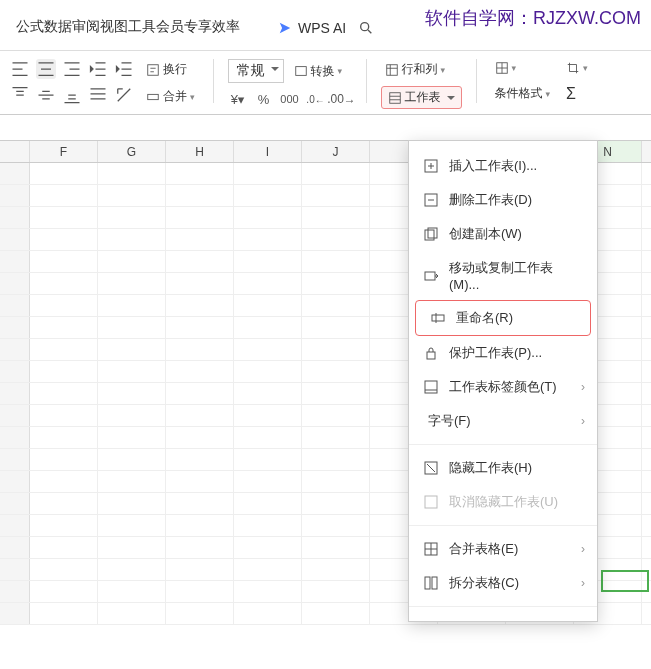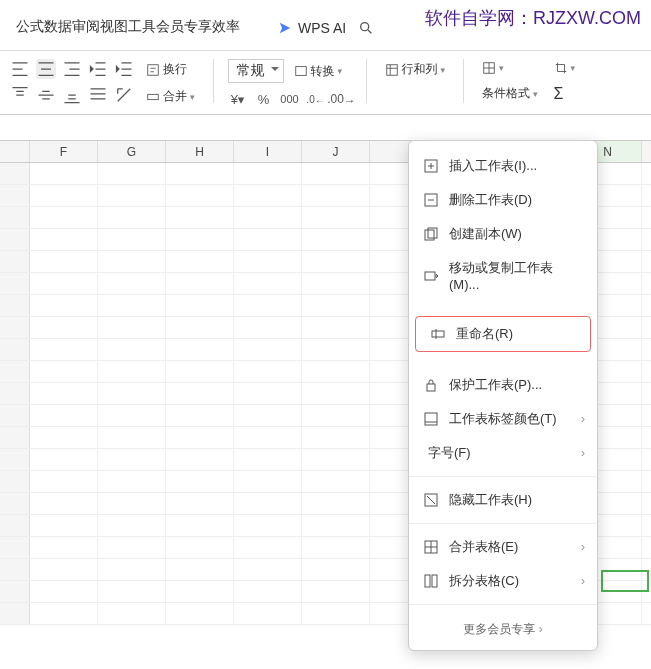--- a/index.html
+++ b/index.html
@@ -22,23 +22,23 @@
 .active-btn .car{display:inline-block;width:0;height:0;border:4px solid transparent;border-top-color:#666;margin-left:3px;transform:translateY(2px)}
 .fbar{height:26px;border-bottom:1px solid #ccc}
 .grid{position:relative}
 .colhdr{display:flex;background:#f5f5f5;border-bottom:1px solid #ccc;height:22px}
 .ch{flex:0 0 68px;text-align:center;font-size:12px;color:#444;border-right:1px solid #ddd;line-height:22px}
 .ch.first{flex:0 0 30px}
 .ch.nn{background:#e8f5e8}
 .rows .r{display:flex;height:22px;border-bottom:1px solid #eee}
 .rows .c{flex:0 0 68px;border-right:1px solid #eee}
 .rows .c.first{flex:0 0 30px;background:#f5f5f5;border-right:1px solid #ddd}
-.menu{position:absolute;top:140px;left:408px;width:190px;background:#fff;border:1px solid #ccc;border-radius:6px;box-shadow:0 4px 16px rgba(0,0,0,.18);padding:8px 0}
+.menu{position:absolute;top:140px;left:408px;width:190px;background:#fff;border:1px solid #ccc;border-radius:0;box-shadow:0 4px 16px rgba(0,0,0,.18);padding:8px 0}
 .mi{display:flex;align-items:center;gap:10px;padding:8px 14px;font-size:13px;color:#333;position:relative}
-.mi.hl{border:1.5px solid #e66;border-radius:4px;margin:16px 6px;background:#fff}
+.mi.hl{border:1.5px solid #e66;border-radius:4px;margin:0 6px;background:#fff}
 .mi.dis{color:#bbb}
 .mi .arr{position:absolute;right:12px;color:#999;font-size:12px}
 .mi svg{width:16px;height:16px;flex-shrink:0}
 .msep{height:1px;background:#eee;margin:6px 0}
 .mfoot{text-align:center;font-size:12px;color:#666;padding:10px 0 4px}
 .selcell{position:absolute;right:2px;top:570px;width:48px;height:22px;border:2px solid #4caf50;pointer-events:none}
 </style>
 </head>
 <body>
 
@@ -161,20 +161,28 @@
   </div>
   <div class="divider"></div>
   <div class="tb-group">
     <div class="btn">
         <svg viewBox="0 0 16 16">
           <rect x="2" y="2" width="12" height="12" fill="none" stroke="#555"></rect>
           <path d="M2 6h12M6 2v12" stroke="#555"></path>
         </svg>
         <span>行和列</span>
         <span style="font-size:9px;color:#888">▾</span>
+      </div>
+    <div class="btn active-btn">
+        <svg viewBox="0 0 16 16">
+          <rect x="2" y="2" width="12" height="12" fill="none" stroke="#555"></rect>
+          <path d="M2 6h12M2 10h12" stroke="#555"></path>
+        </svg>
+        <span>工作表</span>
+        <span class="car"></span>
       </div>
   </div>
   <div class="divider"></div>
   <div class="tb-group">
     <div class="btn">
         <svg viewBox="0 0 16 16">
           <rect x="2" y="2" width="12" height="12" fill="none" stroke="#555"></rect>
           <path d="M8 2v12M2 8h12" stroke="#555"></path>
         </svg>
         <span style="font-size:9px;color:#888">▾</span>
@@ -524,32 +532,37 @@
       <span class="arr">›</span>
     </div>
   <div class="msep"></div>
   <div class="mi">
       <svg viewBox="0 0 16 16">
         <rect x="2" y="2" width="12" height="12" fill="none" stroke="#555"></rect>
         <path d="M4 4l8 8" stroke="#555"></path>
       </svg>
       <span>隐藏工作表(H)</span>
     </div>
+  <div class="mi dis">
+      <svg viewBox="0 0 16 16">
+        <rect x="2" y="2" width="12" height="12" fill="none" stroke="#bbb"></rect>
+      </svg>
+      <span>取消隐藏工作表(U)</span>
+    </div>
   <div class="msep"></div>
   <div class="mi">
       <svg viewBox="0 0 16 16">
         <rect x="2" y="2" width="12" height="12" fill="none" stroke="#555"></rect>
         <path d="M2 8h12M8 2v12" stroke="#555"></path>
       </svg>
       <span>合并表格(E)</span>
       <span class="arr">›</span>
     </div>
   <div class="mi">
       <svg viewBox="0 0 16 16">
         <rect x="2" y="2" width="5" height="12" fill="none" stroke="#555"></rect>
         <rect x="9" y="2" width="5" height="12" fill="none" stroke="#555"></rect>
       </svg>
       <span>拆分表格(C)</span>
       <span class="arr">›</span>
     </div>
   <div class="msep"></div>
-  <div class="mfoot"><span>更多会员专享</span> <span style="color:#999">›</span></div>
 </div>
 
 </body></html>

